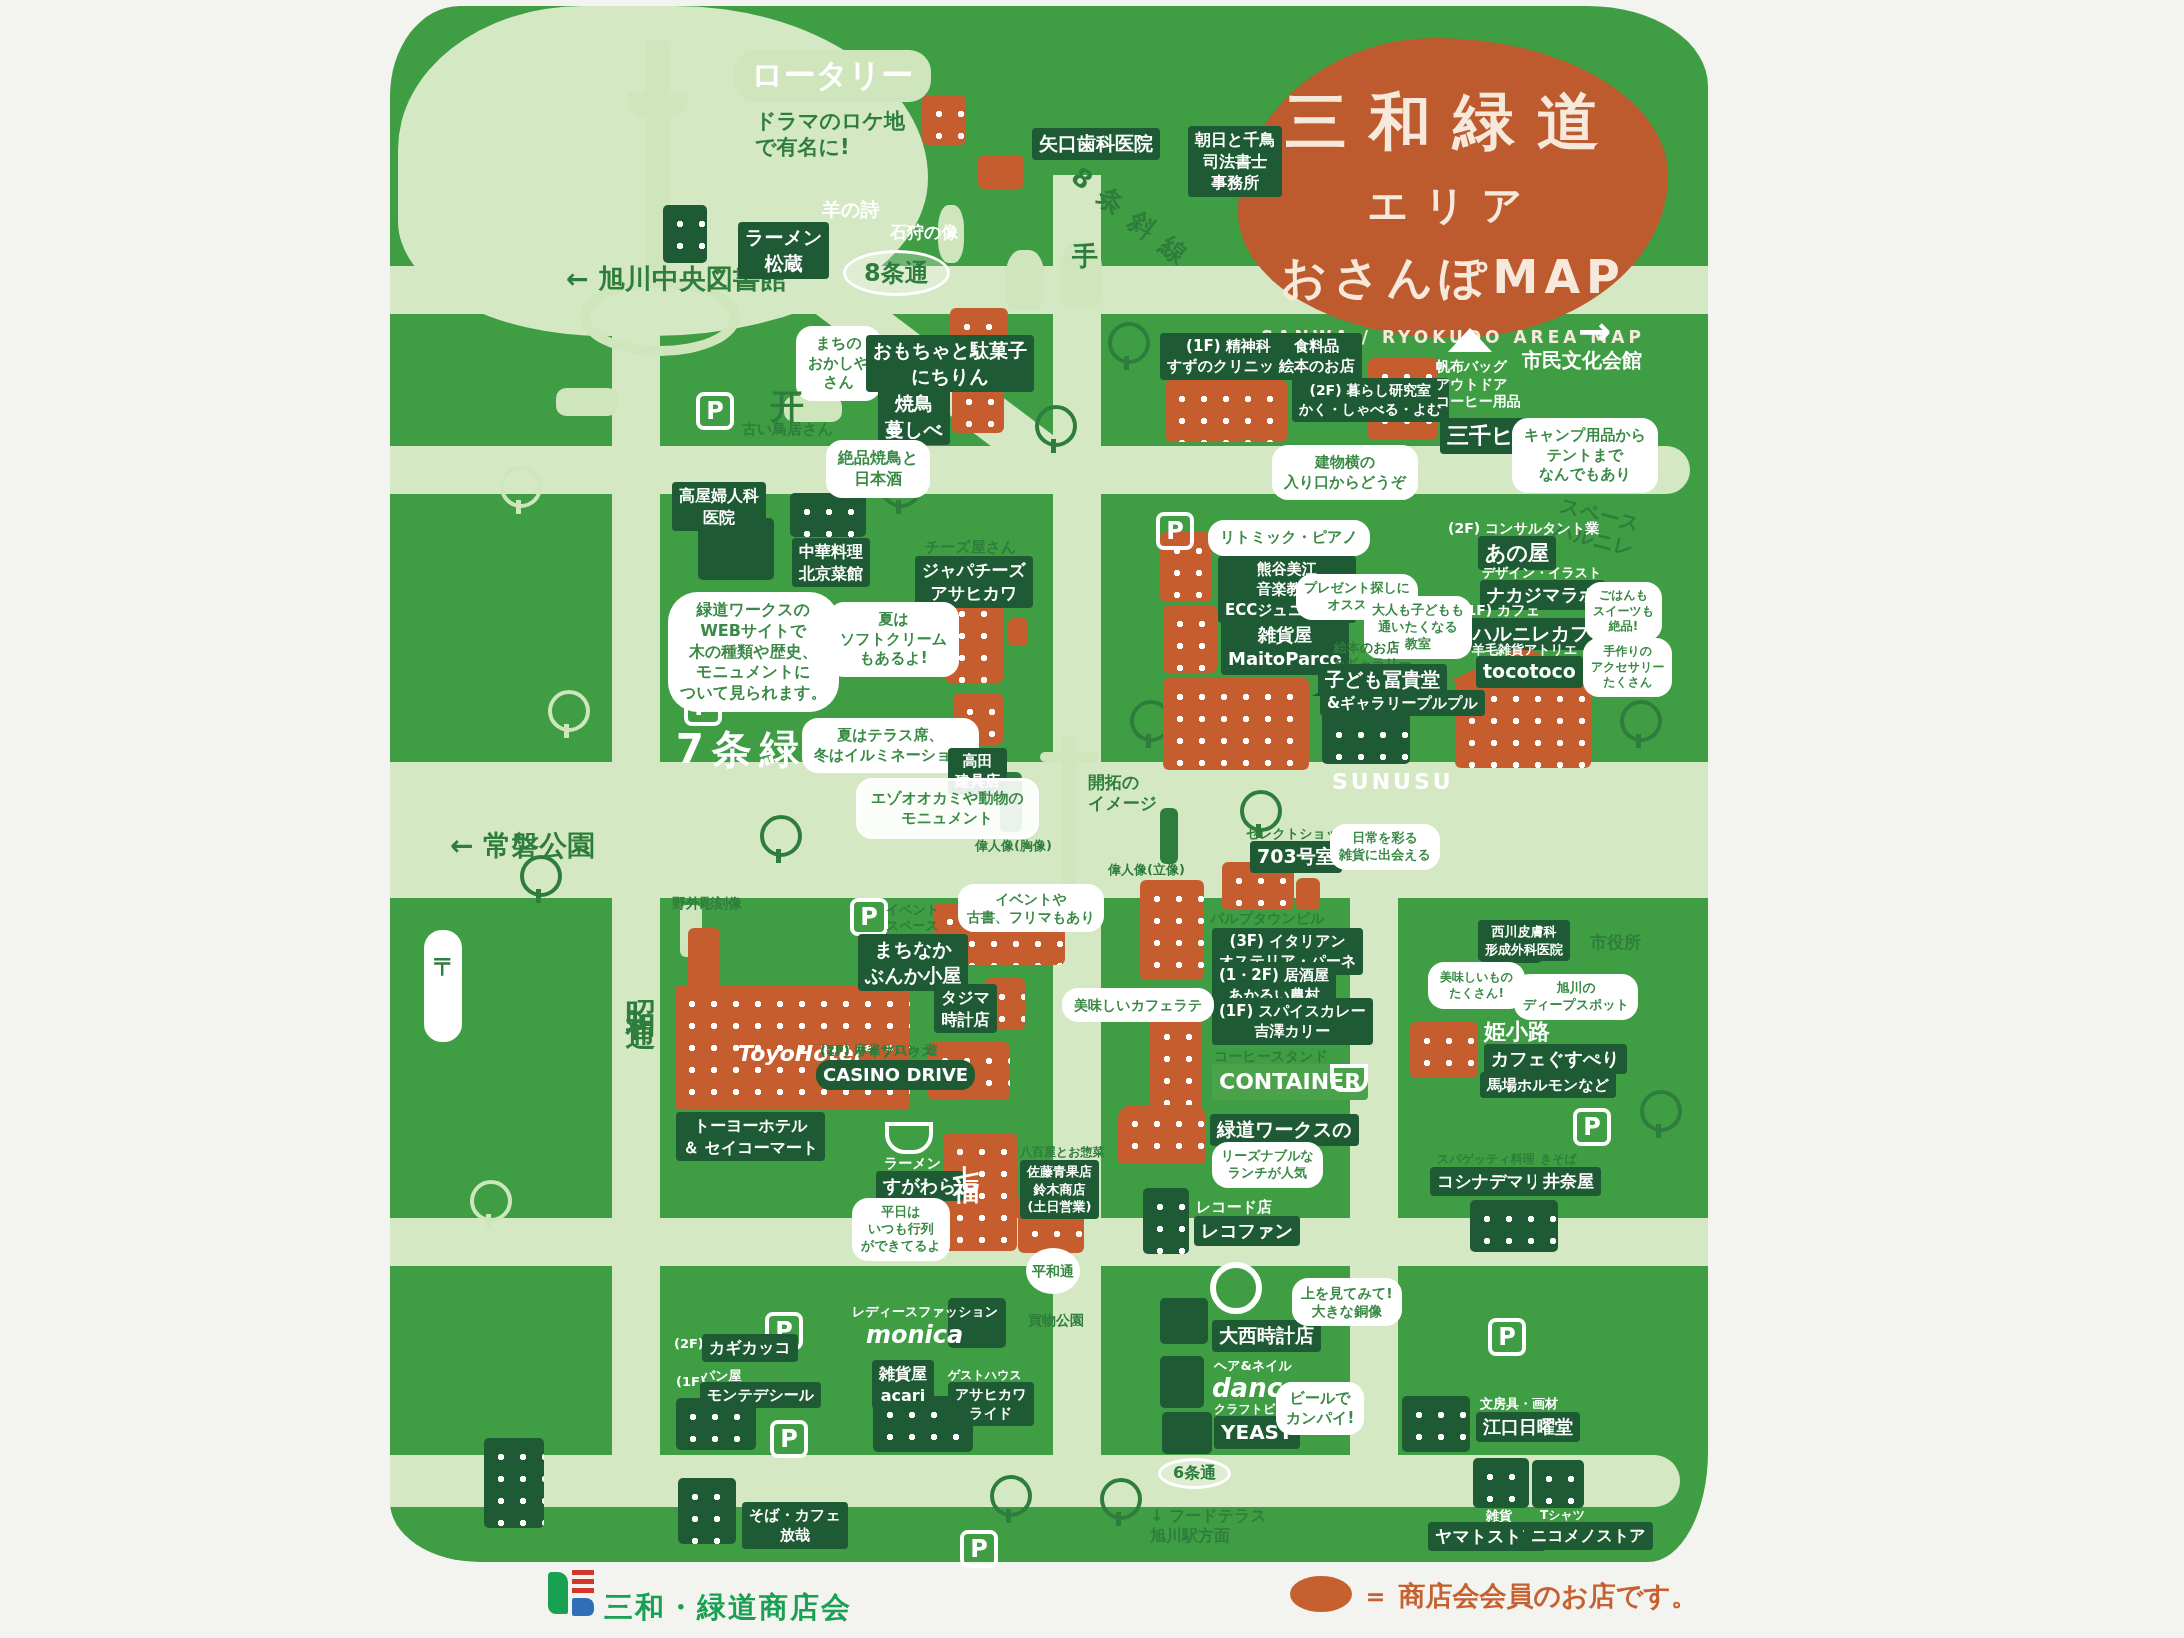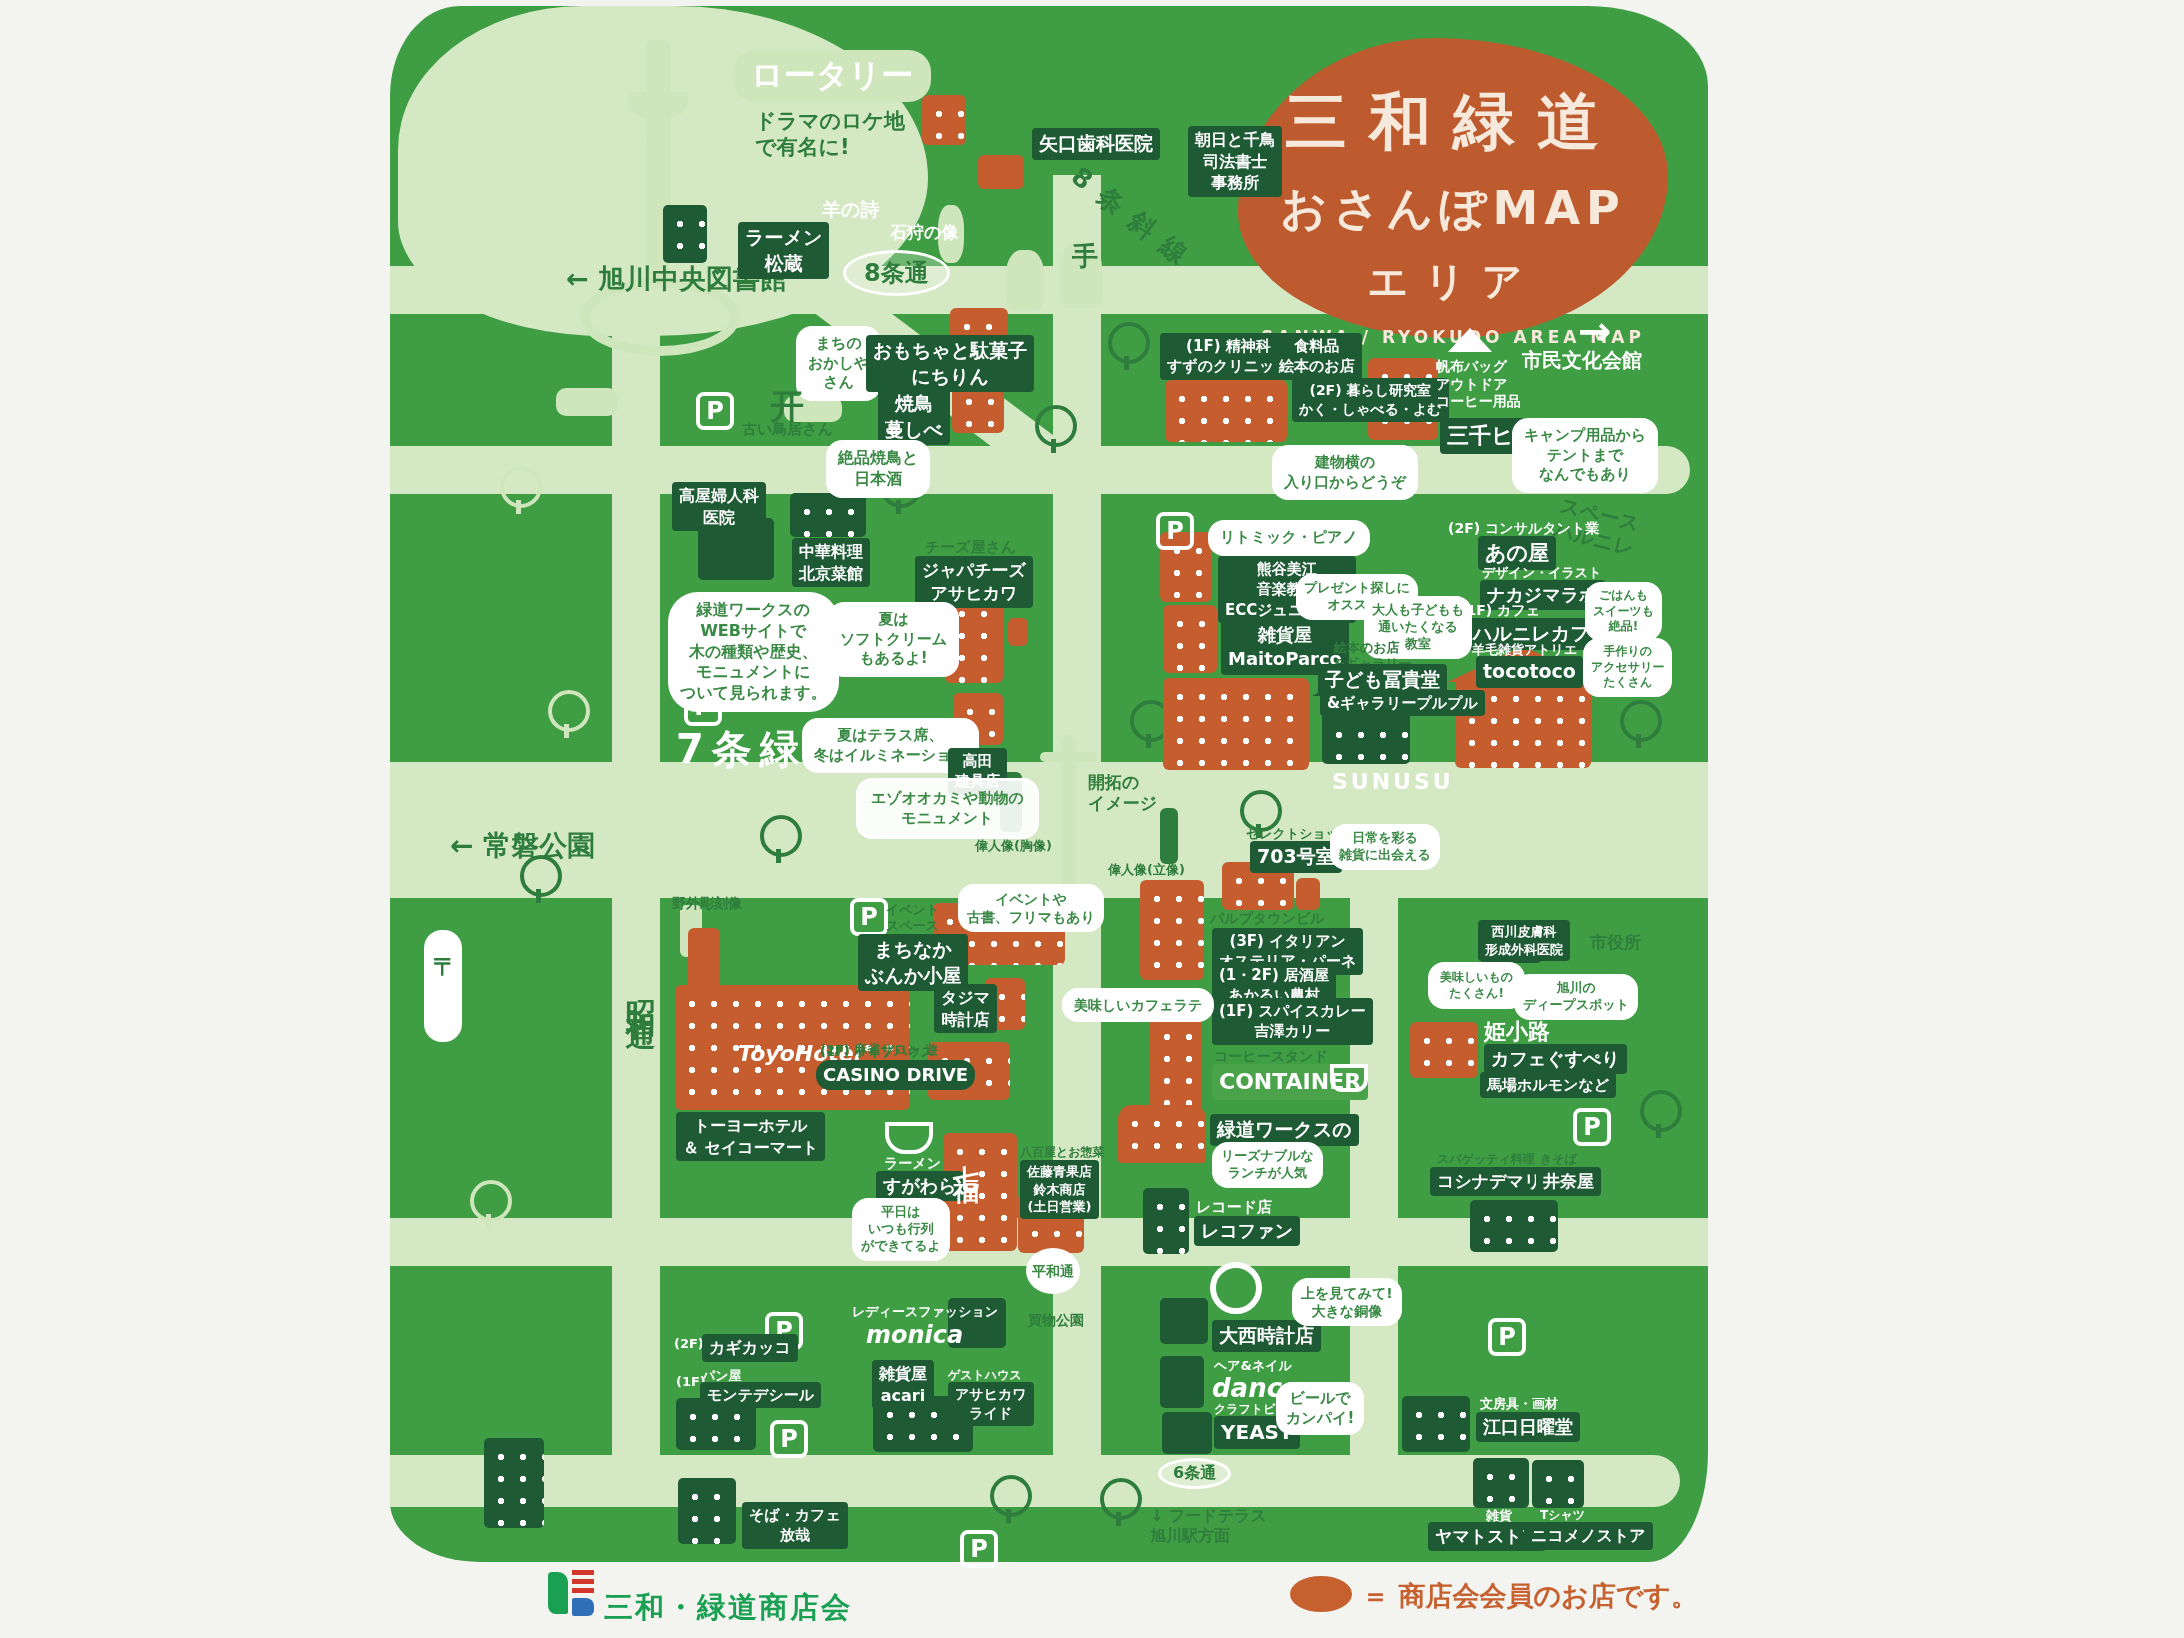--- a/index.html
+++ b/index.html
@@ -138,22 +138,22 @@
   <div class="bd win" style="left:676px;top:1398px;width:80px;height:52px;"></div>
   <div class="bd win" style="left:873px;top:1396px;width:100px;height:56px;"></div>
   <div class="bd" style="left:948px;top:1298px;width:58px;height:50px;"></div>
   <div class="bd win" style="left:1473px;top:1458px;width:56px;height:50px;"></div>
   <div class="bd win" style="left:1532px;top:1460px;width:52px;height:48px;"></div>
   <div class="bd win" style="left:678px;top:1478px;width:58px;height:66px;"></div>
   <div class="bd win" style="left:484px;top:1438px;width:60px;height:90px;"></div>
 
   <div id="titleblob">
     <div style="margin-top:42px;font-size:62px;font-weight:bold;letter-spacing:22px;">三和緑道</div>
+    <div style="margin-top:14px;font-size:40px;font-weight:bold;letter-spacing:16px;">エリア</div>
     <div style="margin-top:14px;font-size:46px;font-weight:bold;letter-spacing:6px;">おさんぽMAP</div>
-    <div style="margin-top:14px;font-size:40px;font-weight:bold;letter-spacing:16px;">エリア</div>
     <div style="margin-top:18px;font-size:17px;font-weight:bold;letter-spacing:4px;">SANWA / RYOKUDO AREA MAP</div>
   </div>
 
   <div class="pk" style="left:696px;top:392px;">P</div>
   <div class="pk" style="left:684px;top:688px;">P</div>
   <div class="pk" style="left:1156px;top:512px;">P</div>
   <div class="pk" style="left:850px;top:898px;">P</div>
   <div class="pk" style="left:765px;top:1312px;">P</div>
   <div class="pk" style="left:770px;top:1420px;">P</div>
   <div class="pk" style="left:960px;top:1530px;">P</div>

